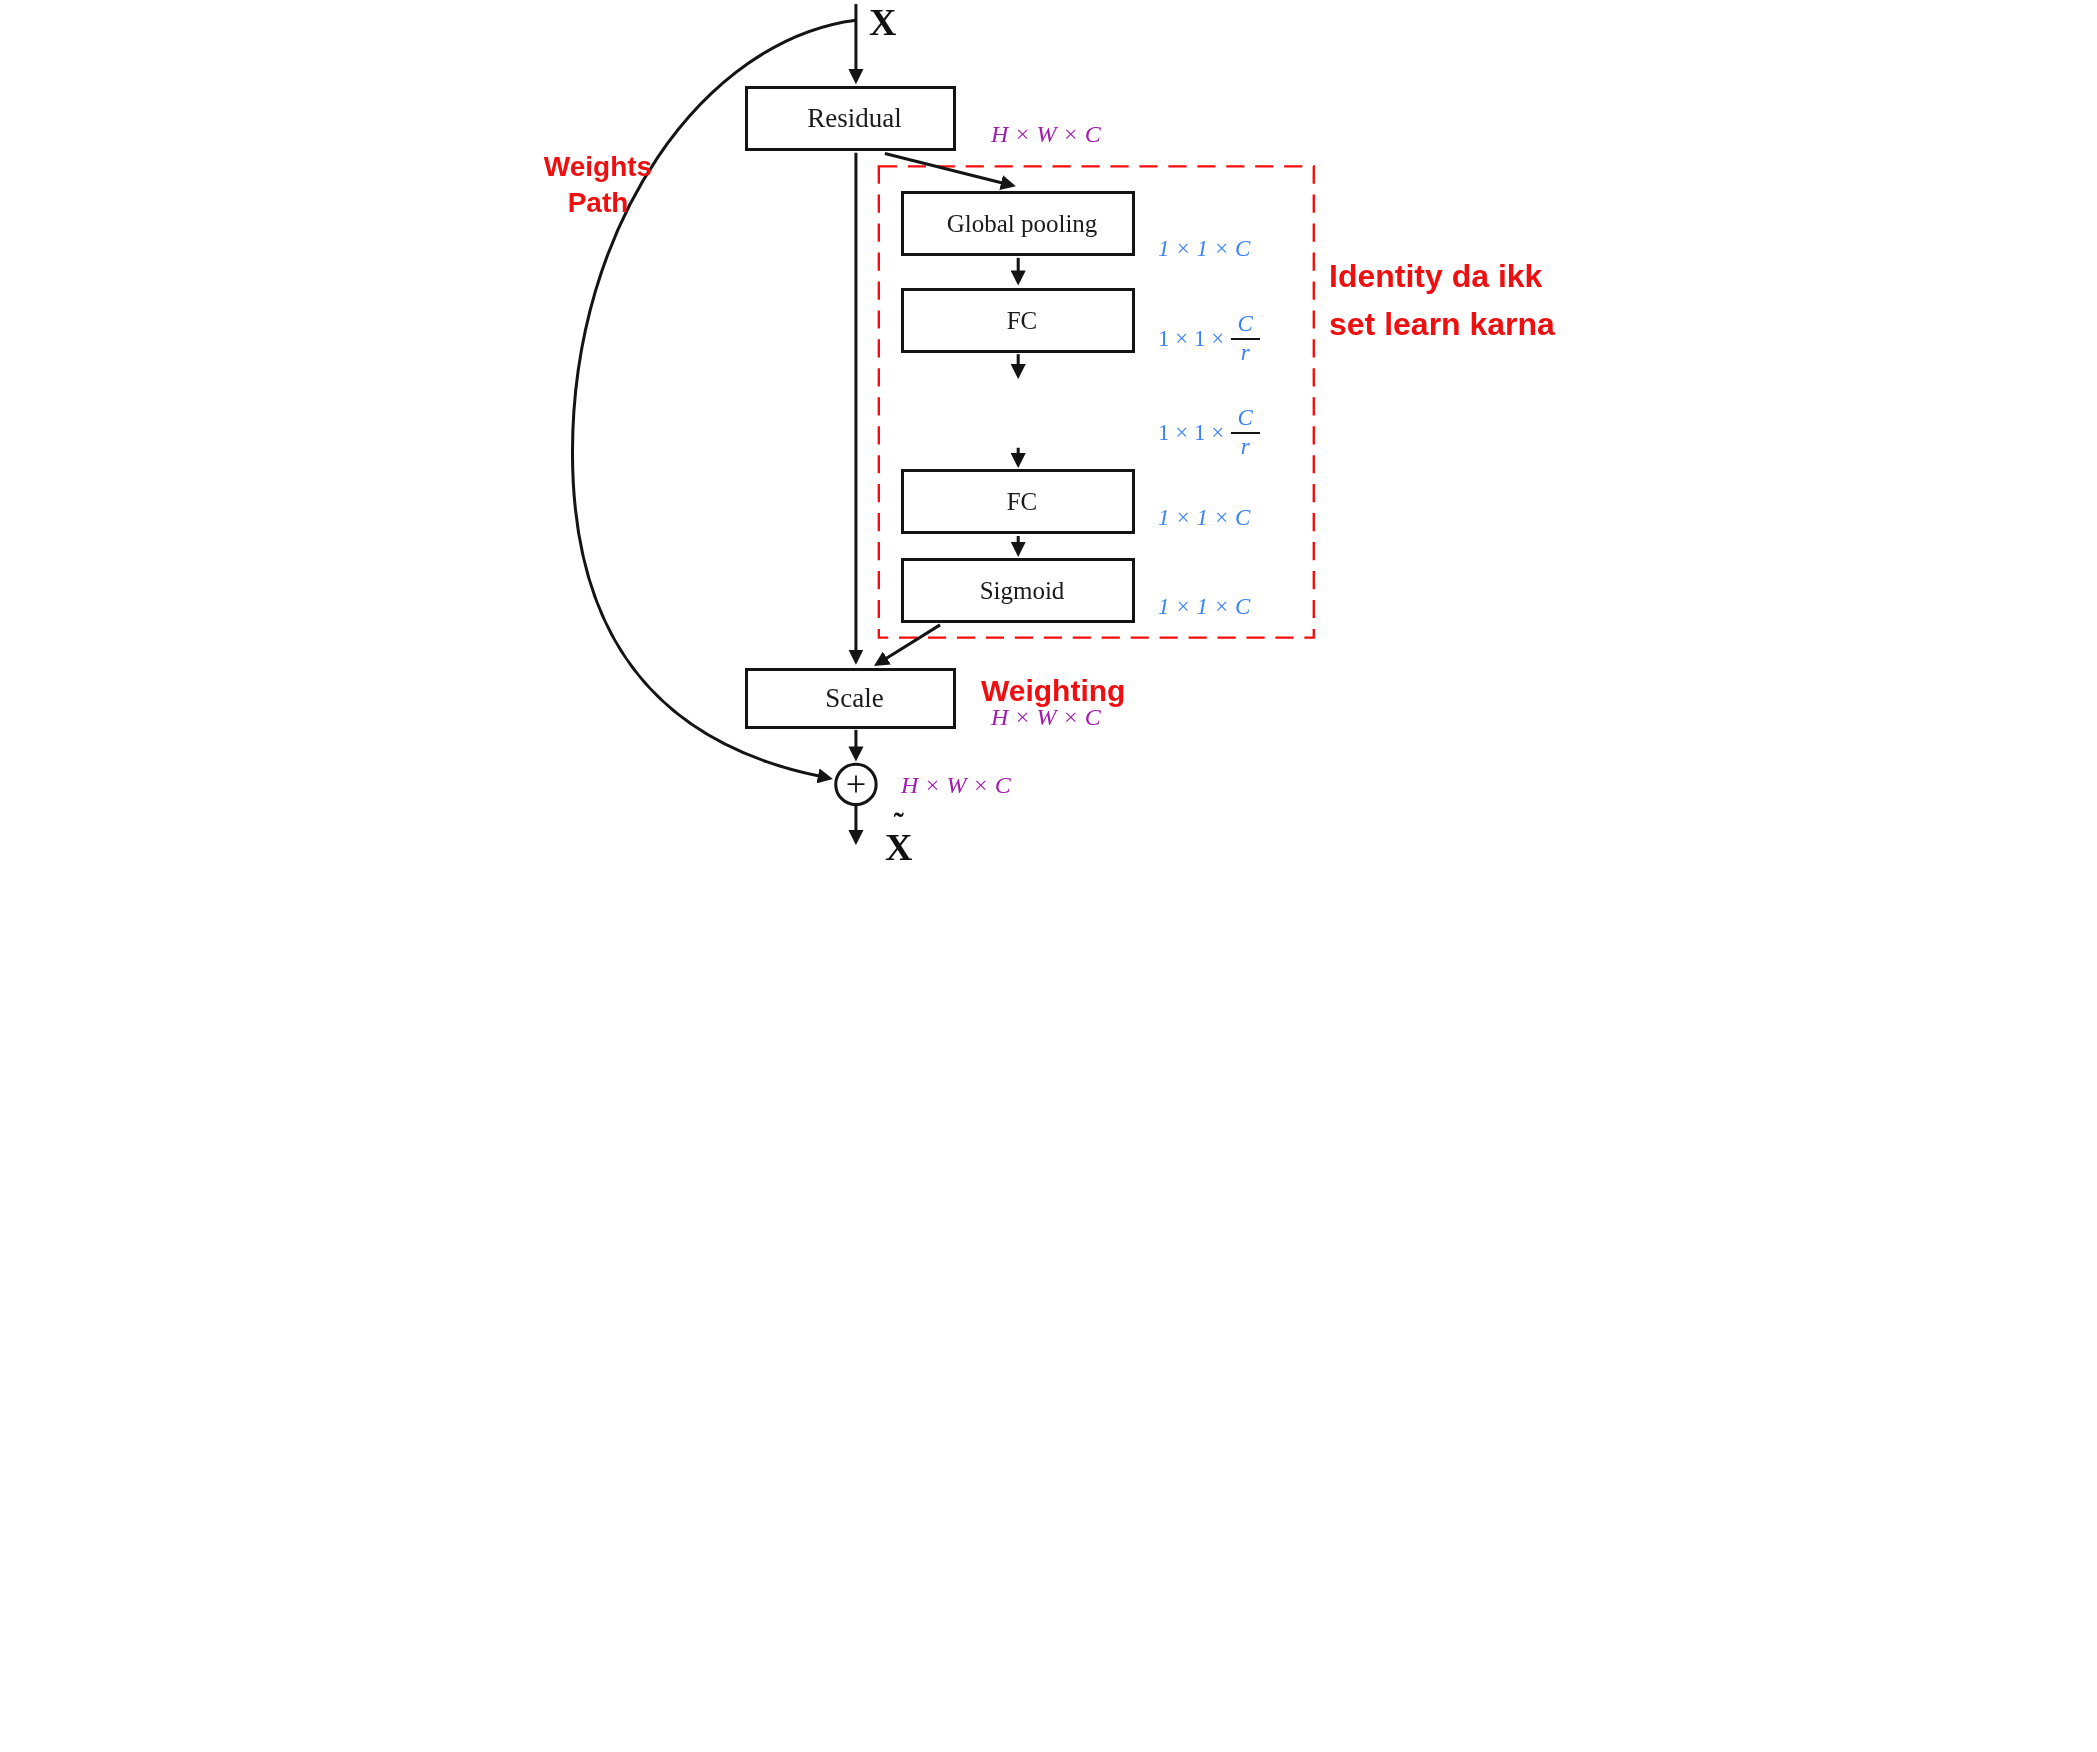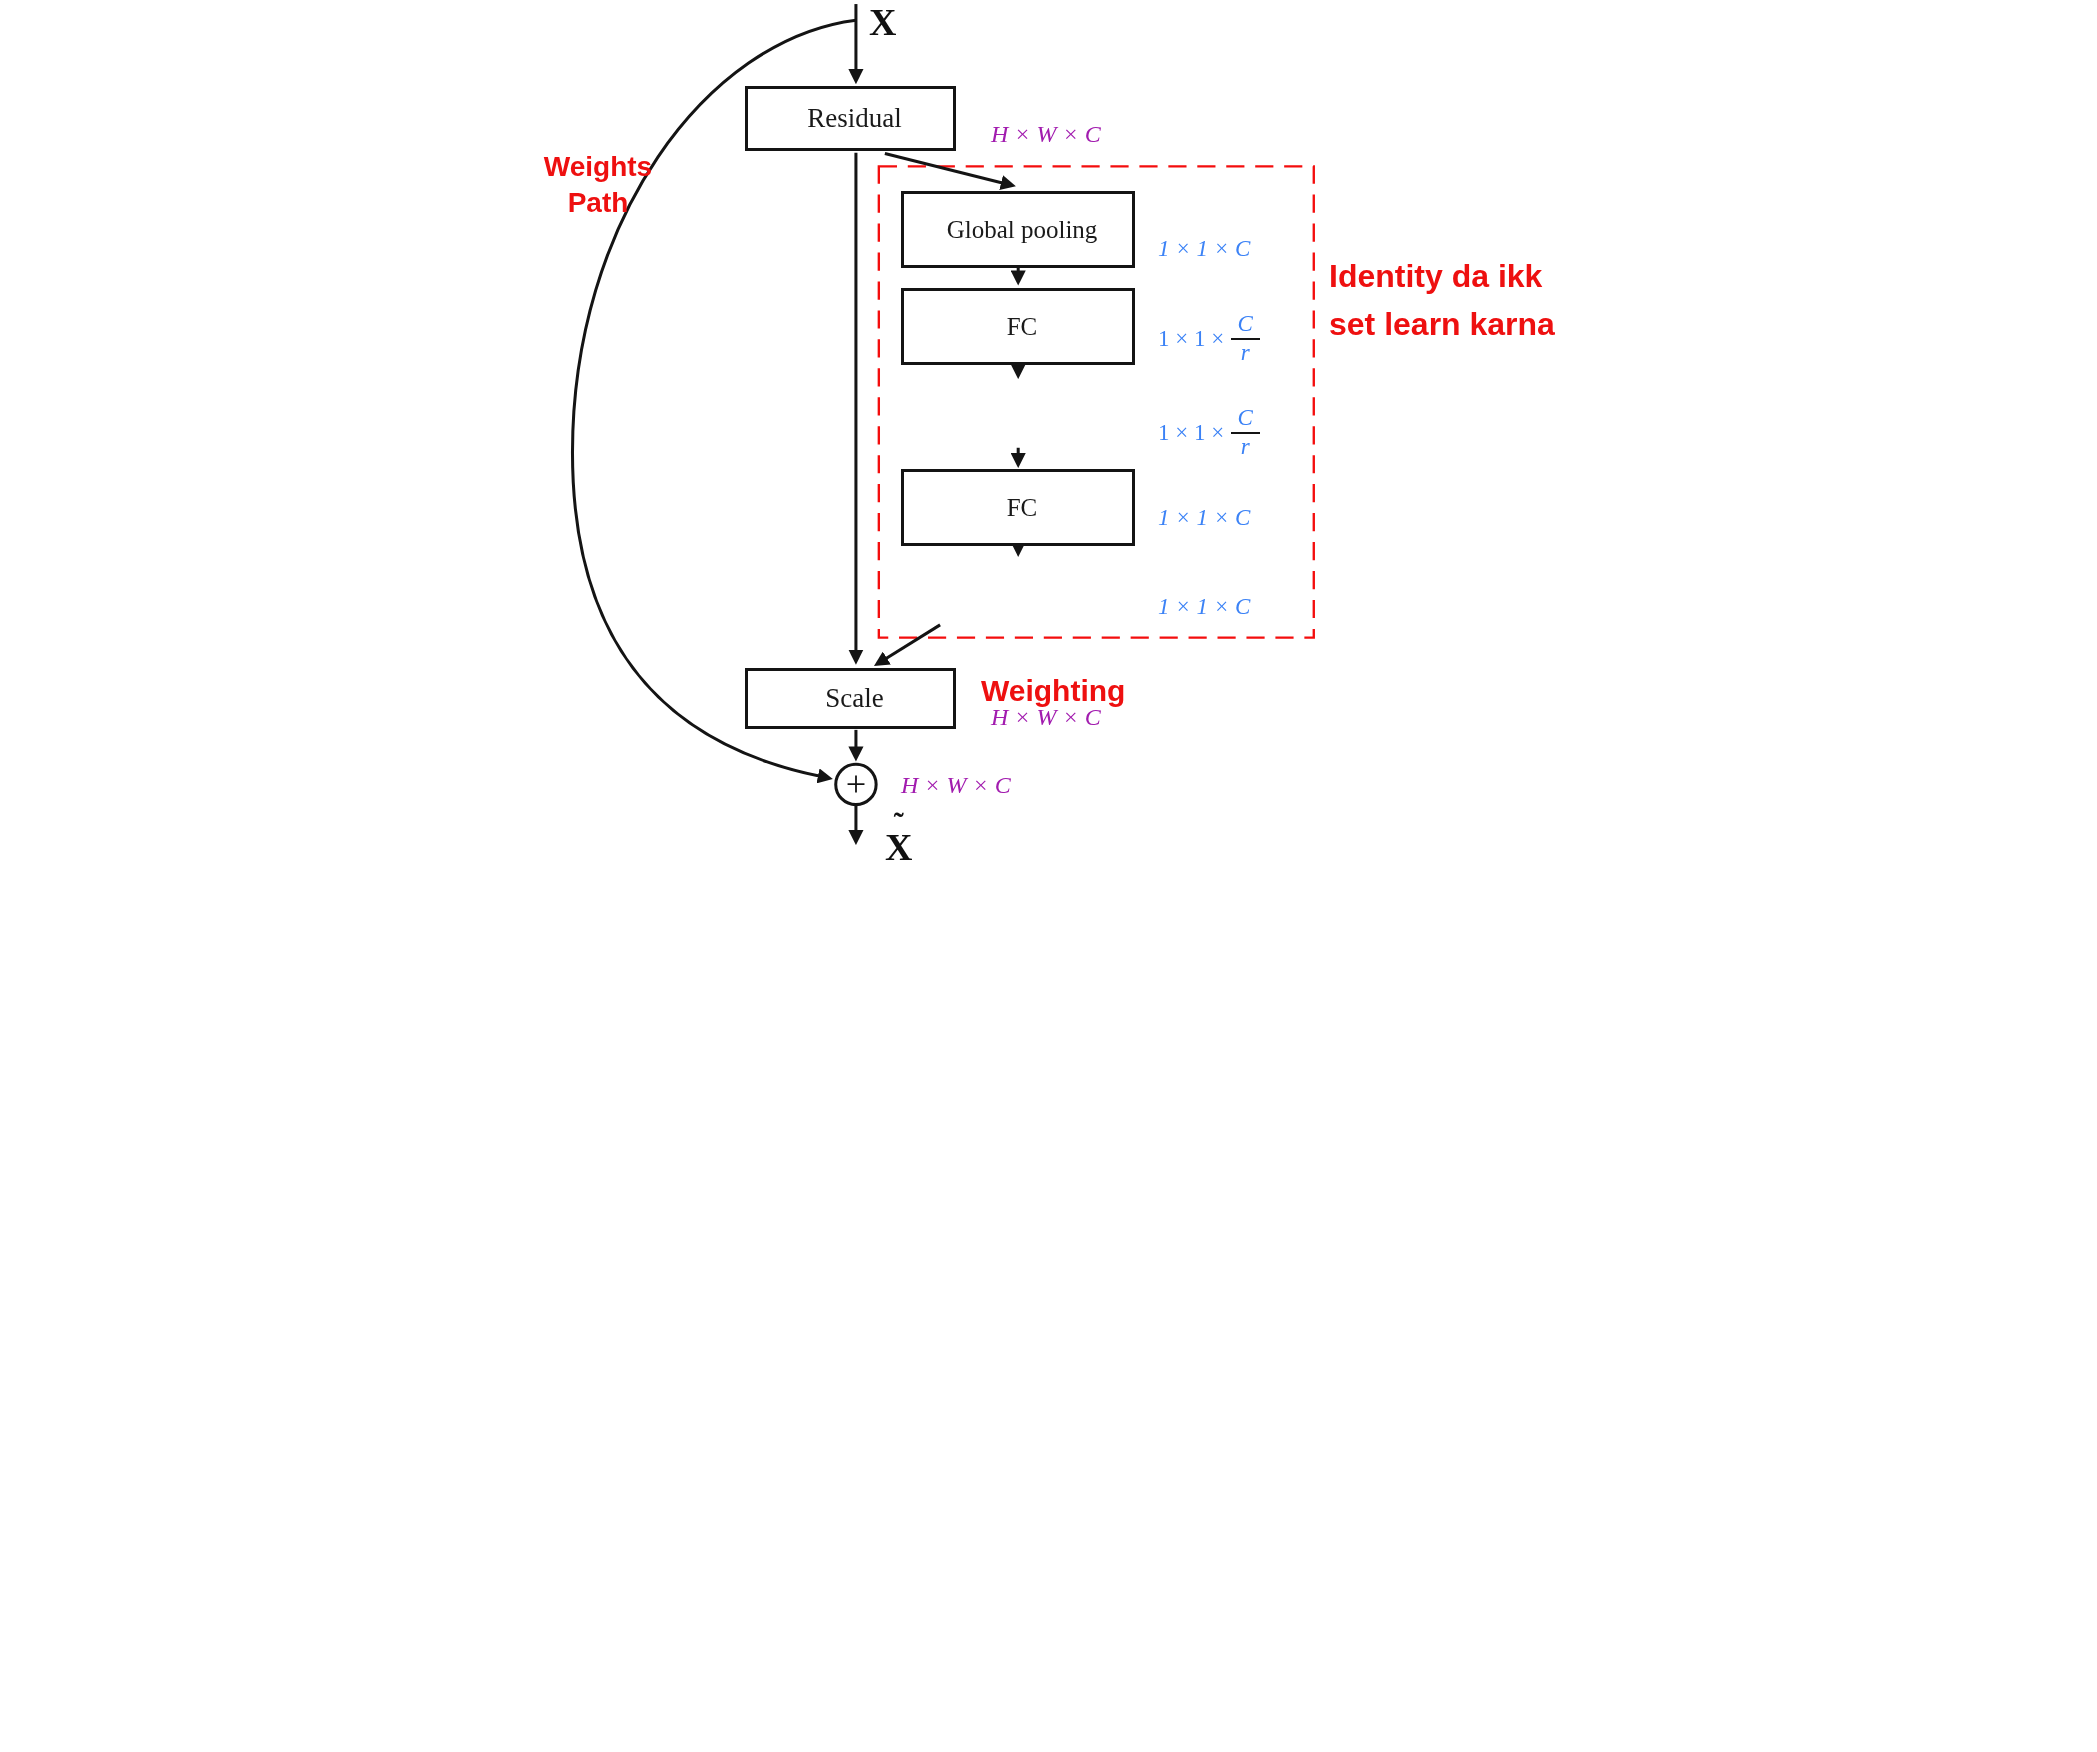--- a/index.html
+++ b/index.html
@@ -23,21 +23,21 @@
   .plus-glyph{font-family:"Liberation Serif",serif;font-size:54px;fill:var(--line-black);}
 
   .box{
     position:absolute;z-index:2;box-sizing:border-box;
     border:3.4px solid var(--line-black);background:#ffffff;
     display:flex;align-items:center;justify-content:center;
     font-family:"Liberation Serif",serif;color:#1a1a1a;padding-left:8px;
   }
   .box-residual{left:221px;top:86px;width:211px;height:65px;font-size:27px;}
   .box-scale{left:221px;top:668px;width:211px;height:61px;font-size:27px;}
-  .box-se{left:377px;width:234px;height:77px;font-size:25px;}
+  .box-se{left:377px;width:234px;height:65px;font-size:25px;}
   .box-gp{top:191px;}
   .box-fc1{top:288px;}
   .box-relu{top:381px;}
   .box-fc2{top:469px;}
   .box-sigmoid{top:558px;}
 
   .lbl{position:absolute;z-index:2;white-space:nowrap;}
   .x-in{left:345px;top:0px;font-size:38px;font-weight:bold;color:#111;}
   .math{font-style:italic;color:#a21caf;}
   .hwc-top{left:467px;top:121px;font-size:24px;}
@@ -123,20 +123,23 @@
 
   <div class="box box-se box-gp">
     <span>Global pooling</span>
   </div>
   <div class="box box-se box-fc1">
     <span>FC</span>
   </div>
   <div class="box box-se box-fc2">
     <span>FC</span>
   </div>
+  <div class="box box-se box-sigmoid">
+    <span>Sigmoid</span>
+  </div>
 
   <div class="lbl math dim dim-0">1 × 1 × C</div>
 
   <div class="lbl dim dim-frac dim-1">
     <span class="up">1 × 1 ×</span>
     <span class="frac">
       <span class="num">C</span>
       <span class="den">r</span>
     </span>
   </div>

